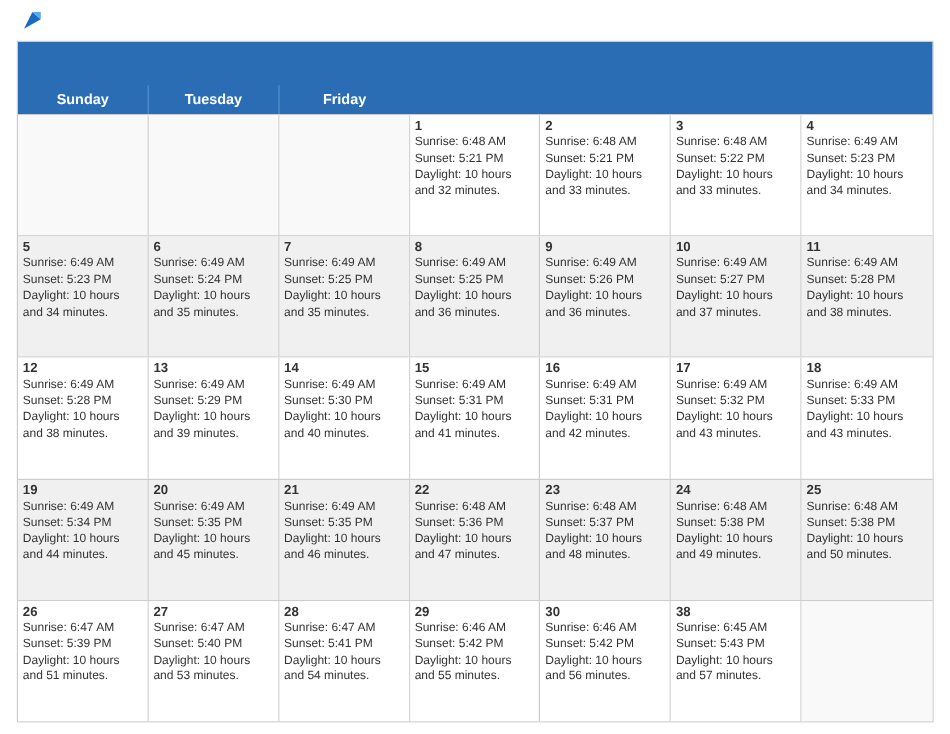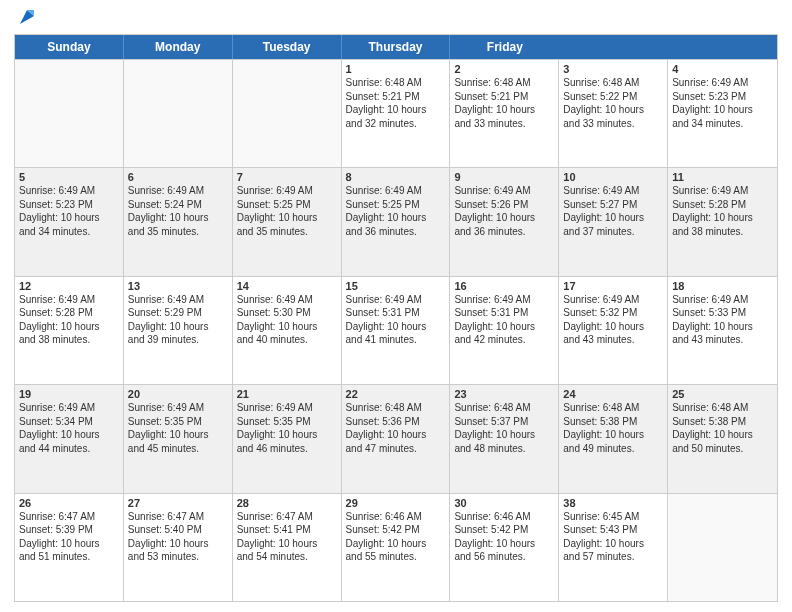--- a/index.html
+++ b/index.html
@@ -64,20 +64,21 @@
       grid-template-columns: repeat(7, 1fr);
       background: #2a6db5;
     }
     .cal-header-cell {
       color: #fff;
       font-size: 12px;
       font-weight: bold;
       text-align: center;
       padding: 5px 2px;
       border-right: 1px solid #5590cc;
+      margin-top: 36px;
     }
     .cal-header-cell:last-child { border-right: none; }
     .cal-body {
       flex: 1;
       display: flex;
       flex-direction: column;
     }
     .cal-week {
       display: grid;
       grid-template-columns: repeat(7, 1fr);
@@ -126,23 +127,21 @@
     </div>
     <div class="title-block">
       <div class="title-month"></div>
       <div class="title-location"></div>
     </div>
   </div>
 
   <div class="calendar">
     <div class="cal-header-row">
     <div class="cal-header-cell">Sunday</div>
-        <div class="cal-header-cell">Monday</div>
         <div class="cal-header-cell">Tuesday</div>
-        <div class="cal-header-cell">Thursday</div>
         <div class="cal-header-cell">Friday</div>
       </div>
     <div class="cal-body">
     <div class="cal-week">
           <div class="cal-cell empty"></div>
           <div class="cal-cell empty"></div>
           <div class="cal-cell empty"></div>
           <div class="cal-cell">
             <div class="day-num">1</div>
             <div class="day-info" style="white-space: pre-line;">Sunrise: 6:48 AM

